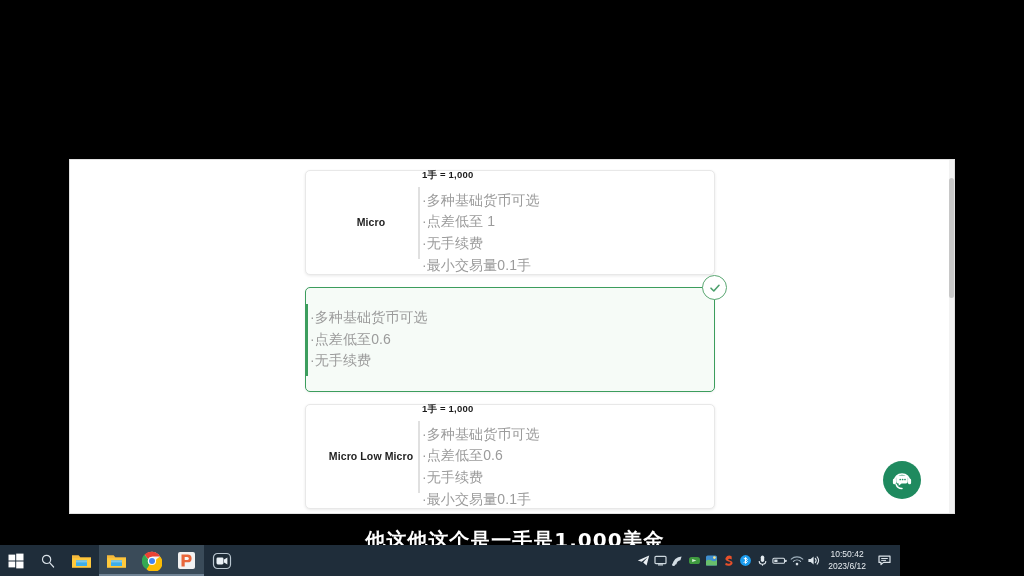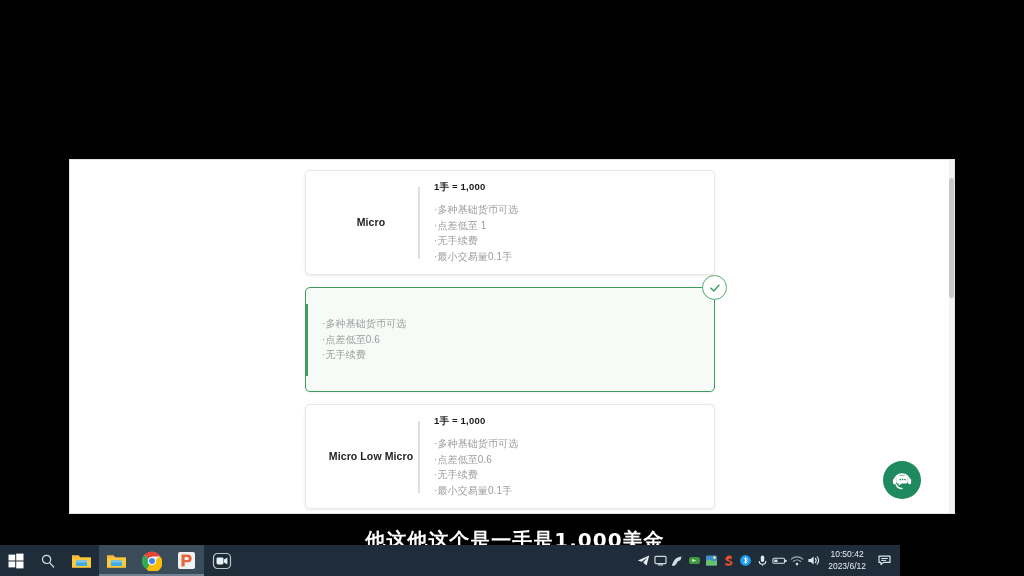--- a/index.html
+++ b/index.html
@@ -53,32 +53,32 @@
   }
 
   .divider {
     width:2px; height:72px;
     background:#e0e0e0;
     flex:0 0 auto;
   }
   .selected .divider { background:#3c9d5d; }
 
   .card-body {
-    padding-left:14px;
+    padding-left:2px;
     flex:1 1 auto;
   }
   .lot-line {
     font-size:9.5px;
     font-weight:bold;
     color:#1a1a1a;
     margin-bottom:8px;
     letter-spacing:.2px;
   }
   .feat {
-    font-size:10px;
+    font-size:14px;
     color:#9b9b9b;
     line-height:1.55;
     letter-spacing:.1px;
   }
 
   
   .check-badge {
     position:absolute;
     right:-13px; top:-13px;
     width:25px; height:25px;

